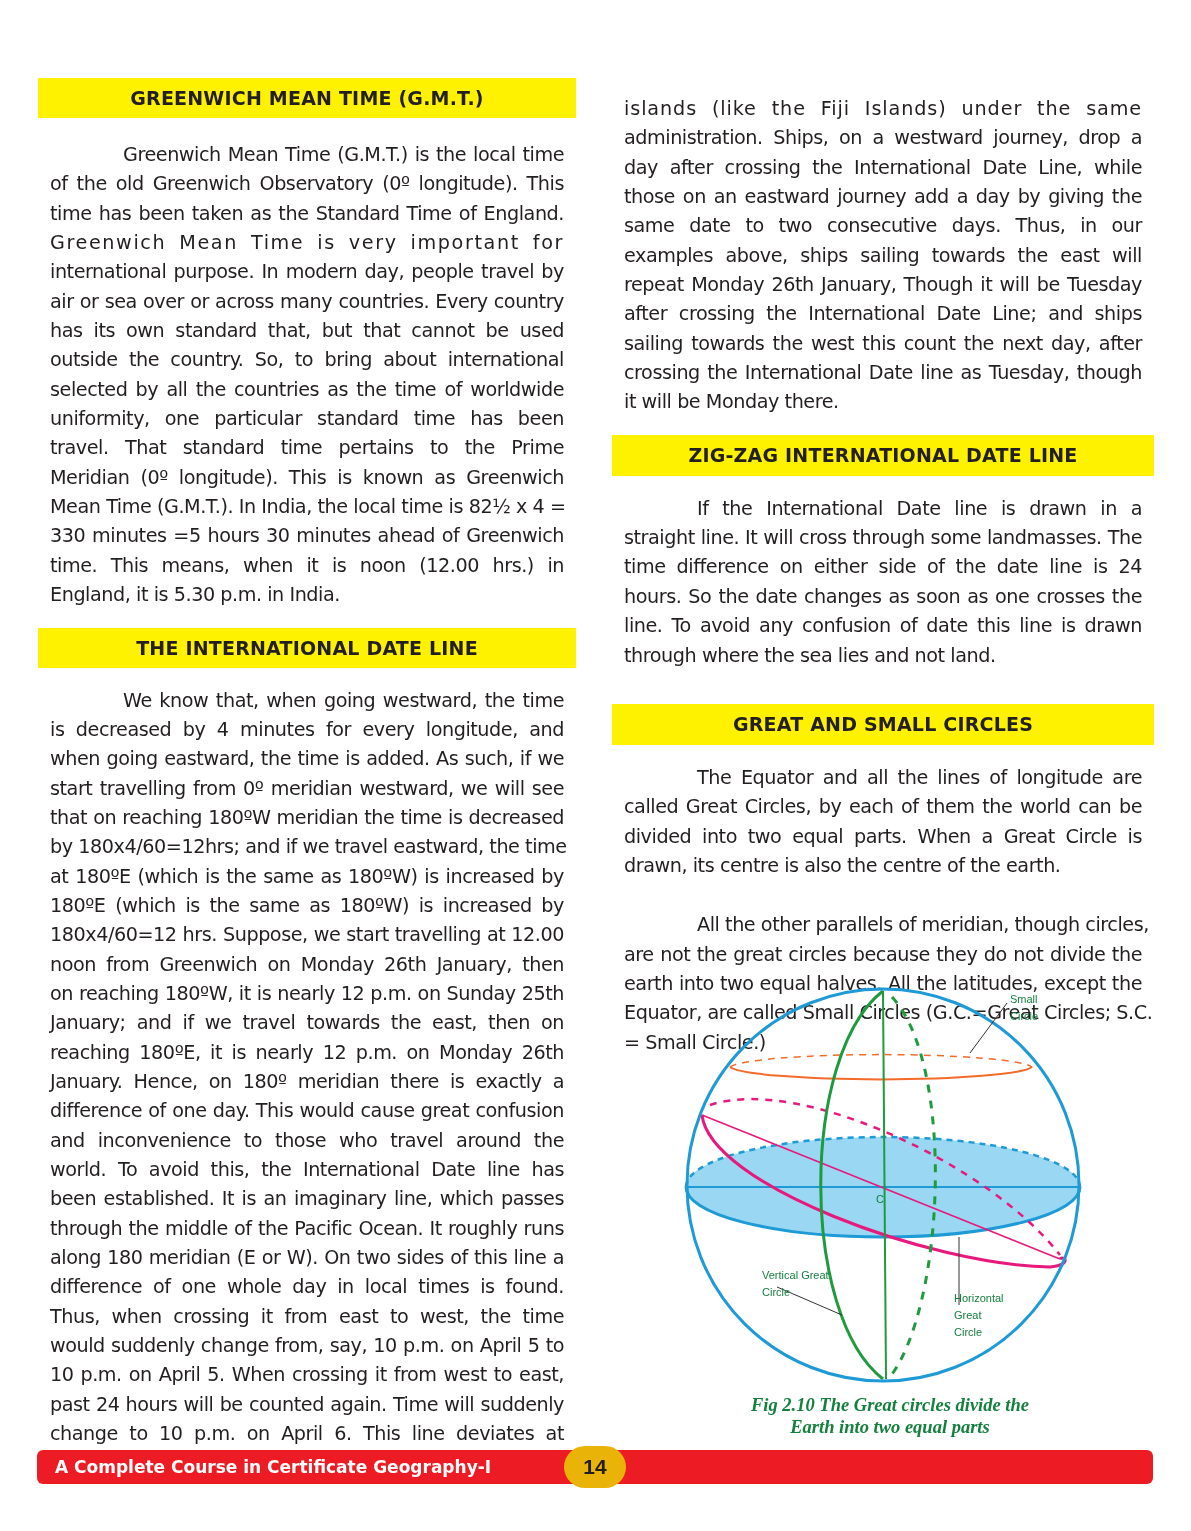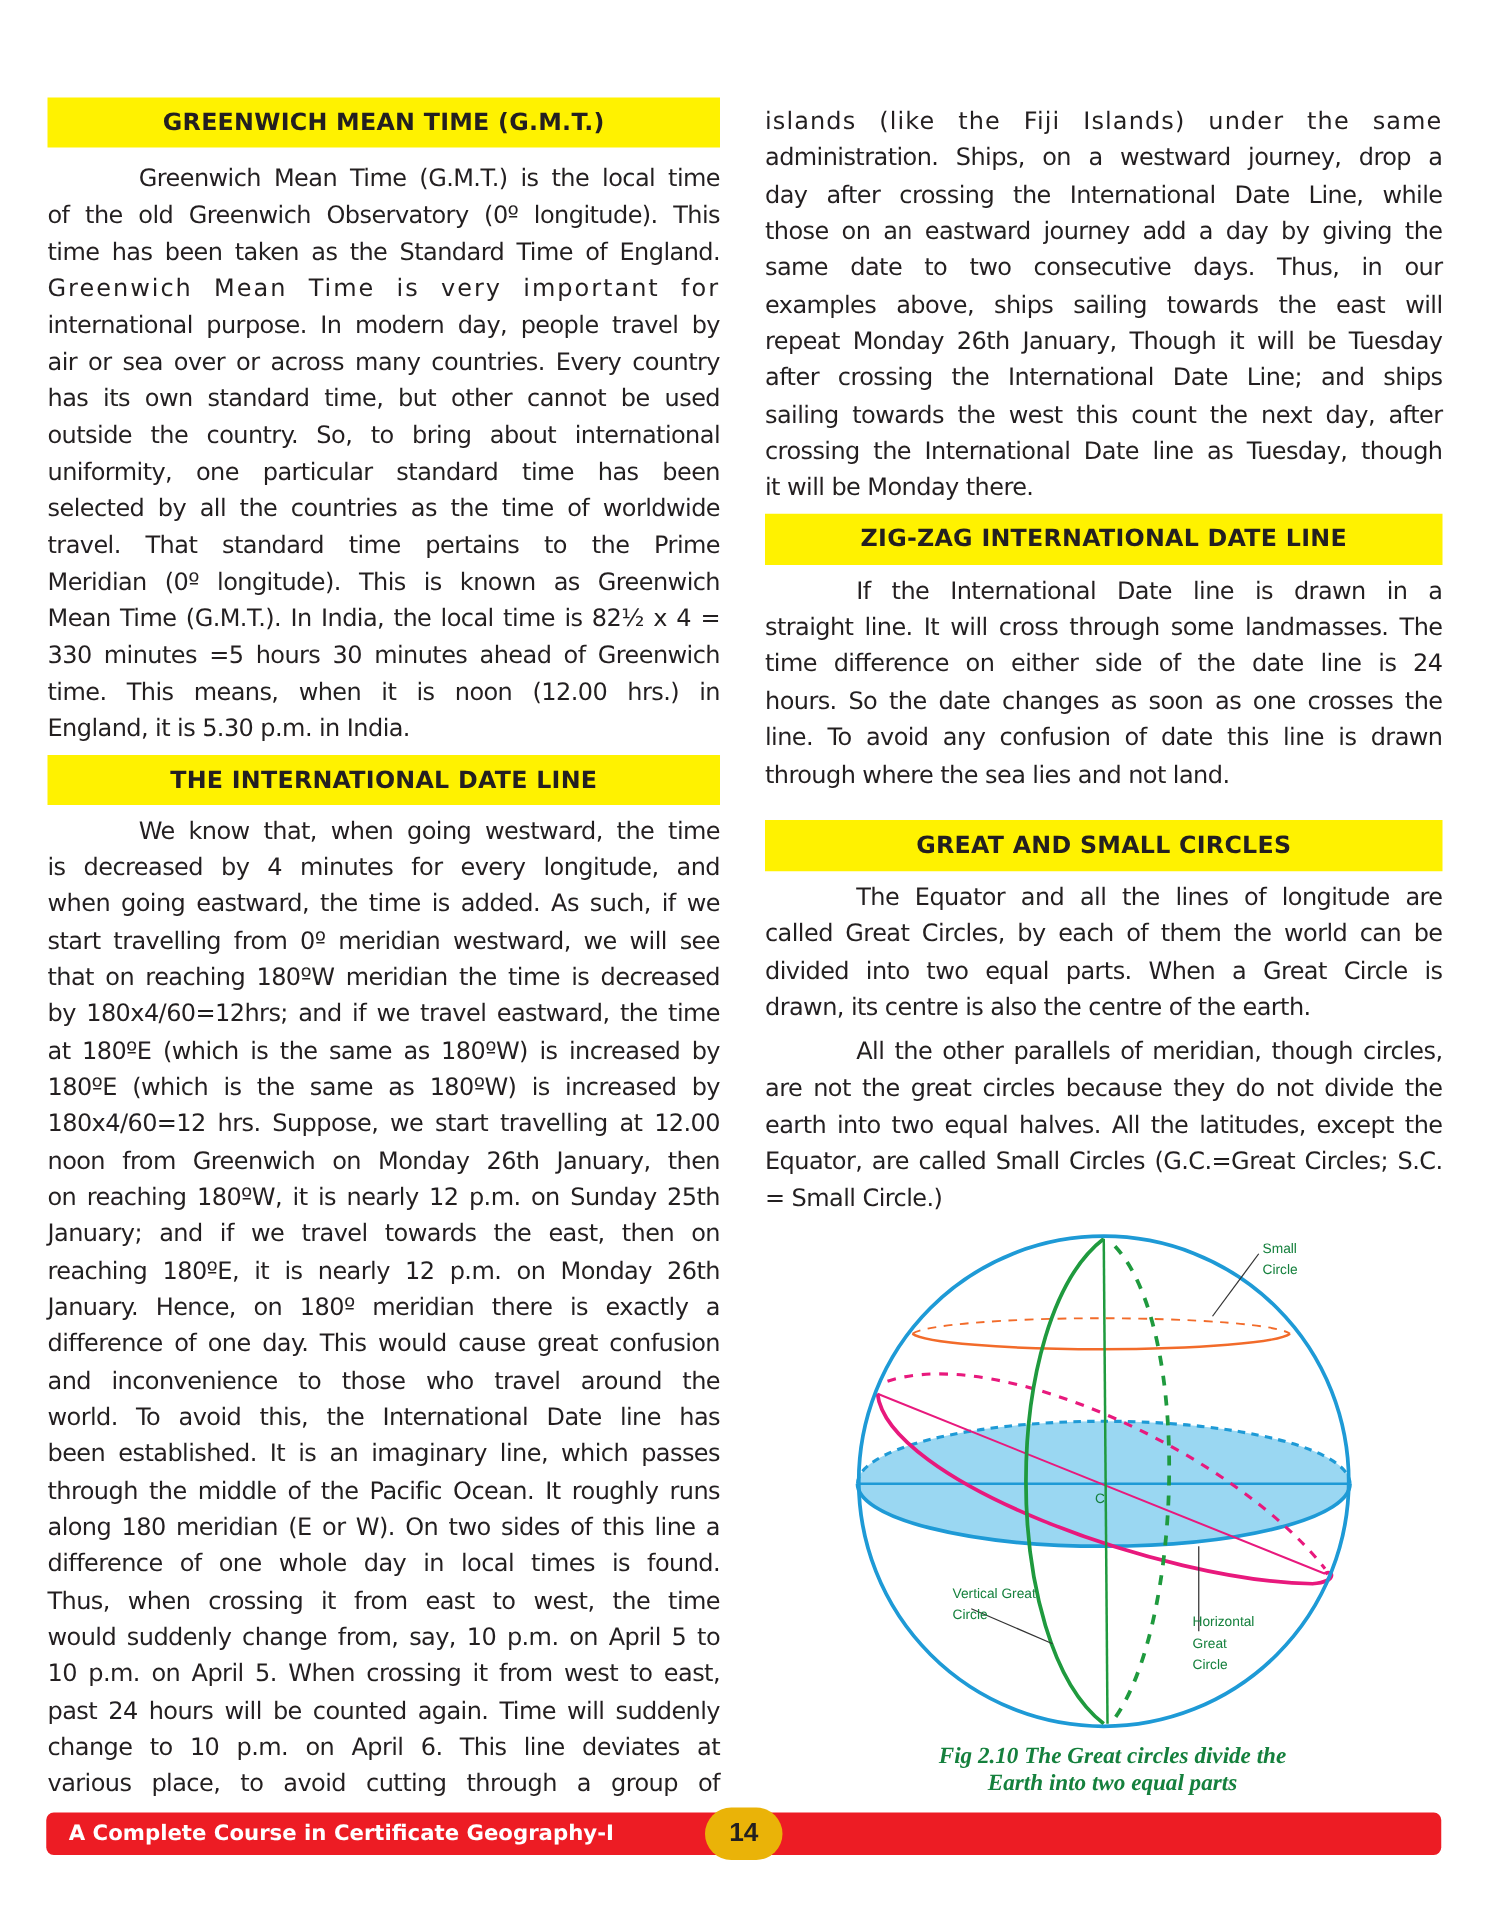--- a/index.html
+++ b/index.html
@@ -3,21 +3,21 @@
 <meta charset="utf-8">
 <style>
   html, body { margin:0; padding:0; background:#ffffff; }
   body { width:1191px; height:1531px; position:relative; overflow:hidden;
          font-family:"DejaVu Sans", "Liberation Sans", sans-serif; color:#231f20; }
   .col { position:absolute; }
   #left { left:38px; top:78px; width:538px; }
   #right { left:612px; top:82px; width:542px; }
   .bar { background:#fff200; height:40px; display:flex; align-items:center; justify-content:center;
          font-weight:bold; font-size:19px; letter-spacing:0.2px; color:#231f20; }
-  .para { margin:0; }
+  .para { margin:12px; }
   .ln { display:block; height:29.35px; line-height:29.35px; font-size:19.2px; white-space:nowrap;
         text-align:justify; text-align-last:justify; letter-spacing:-0.45px; }
   .ln.last { text-align-last:left; }
   .ln.indent { padding-left:73px; }
   .gap-sm { height:6px; }
   .gap-md { height:10px; }
   .gap-lg { height:22px; }
   #figure { position:absolute; left:680px; top:975px; width:420px; height:420px; }
   #figure svg { width:420px; height:420px; display:block; }
   .fig-label { position:absolute; font-family:"Liberation Sans", sans-serif; font-size:11px; line-height:17px; color:#15803d; }
@@ -40,24 +40,24 @@
     <span>GREENWICH MEAN TIME (G.M.T.)</span>
   </div>
   <div class="gap-md"></div>
   <div class="para">
     <span class="ln indent">Greenwich Mean Time (G.M.T.) is the local time</span>
     <span class="ln">of the old Greenwich Observatory (0º longitude). This</span>
     <span class="ln">time has been taken as the Standard Time of England.</span>
     <span class="ln" style="letter-spacing:1.6px">Greenwich Mean Time is very important for</span>
     <span class="ln">international purpose. In modern day, people travel by</span>
     <span class="ln">air or sea over or across many countries. Every country</span>
-    <span class="ln">has its own standard time, but other cannot be used</span>
+    <span class="ln">has its own standard that, but that cannot be used</span>
     <span class="ln">outside the country. So, to bring about international</span>
+    <span class="ln">selected by all the countries as the time of worldwide</span>
     <span class="ln">uniformity, one particular standard time has been</span>
-    <span class="ln">selected by all the countries as the time of worldwide</span>
     <span class="ln">travel. That standard time pertains to the Prime</span>
     <span class="ln">Meridian (0º longitude). This is known as Greenwich</span>
     <span class="ln">Mean Time (G.M.T.). In India, the local time is 82½ x 4 =</span>
     <span class="ln">330 minutes =5 hours 30 minutes ahead of Greenwich</span>
     <span class="ln">time. This means, when it is noon (12.00 hrs.) in</span>
     <span class="ln last">England, it is 5.30 p.m. in India.</span>
   </div>
   <div class="gap-sm"></div>
   <div class="bar">
     <span>THE INTERNATIONAL DATE LINE</span>

